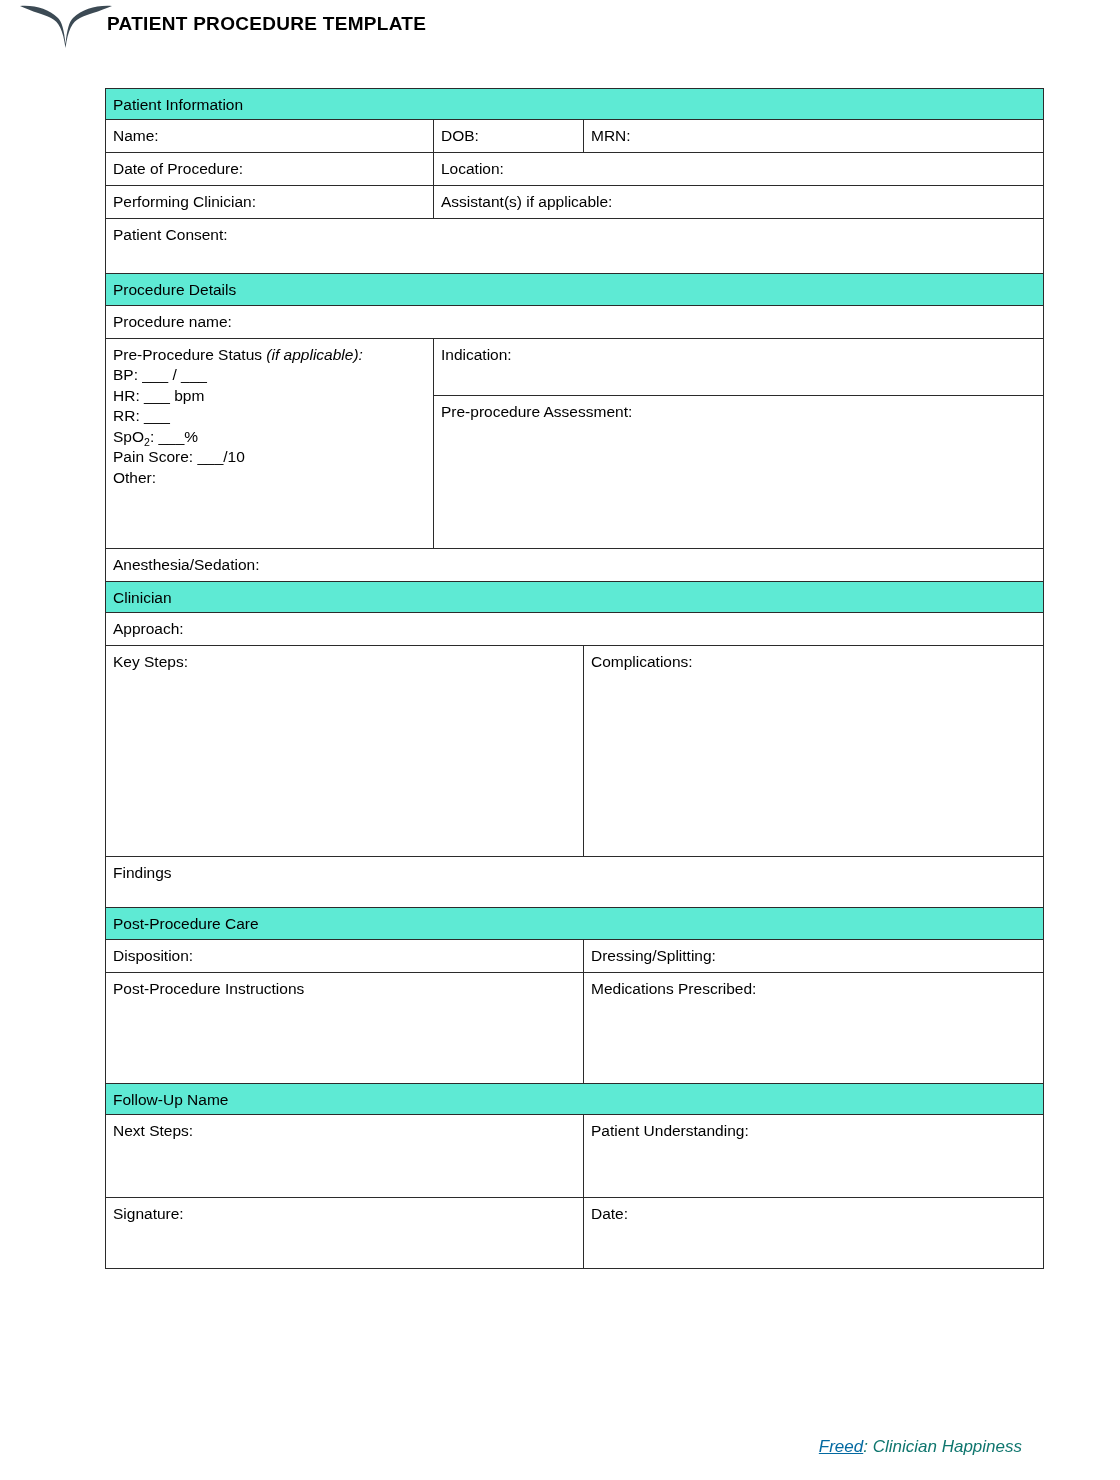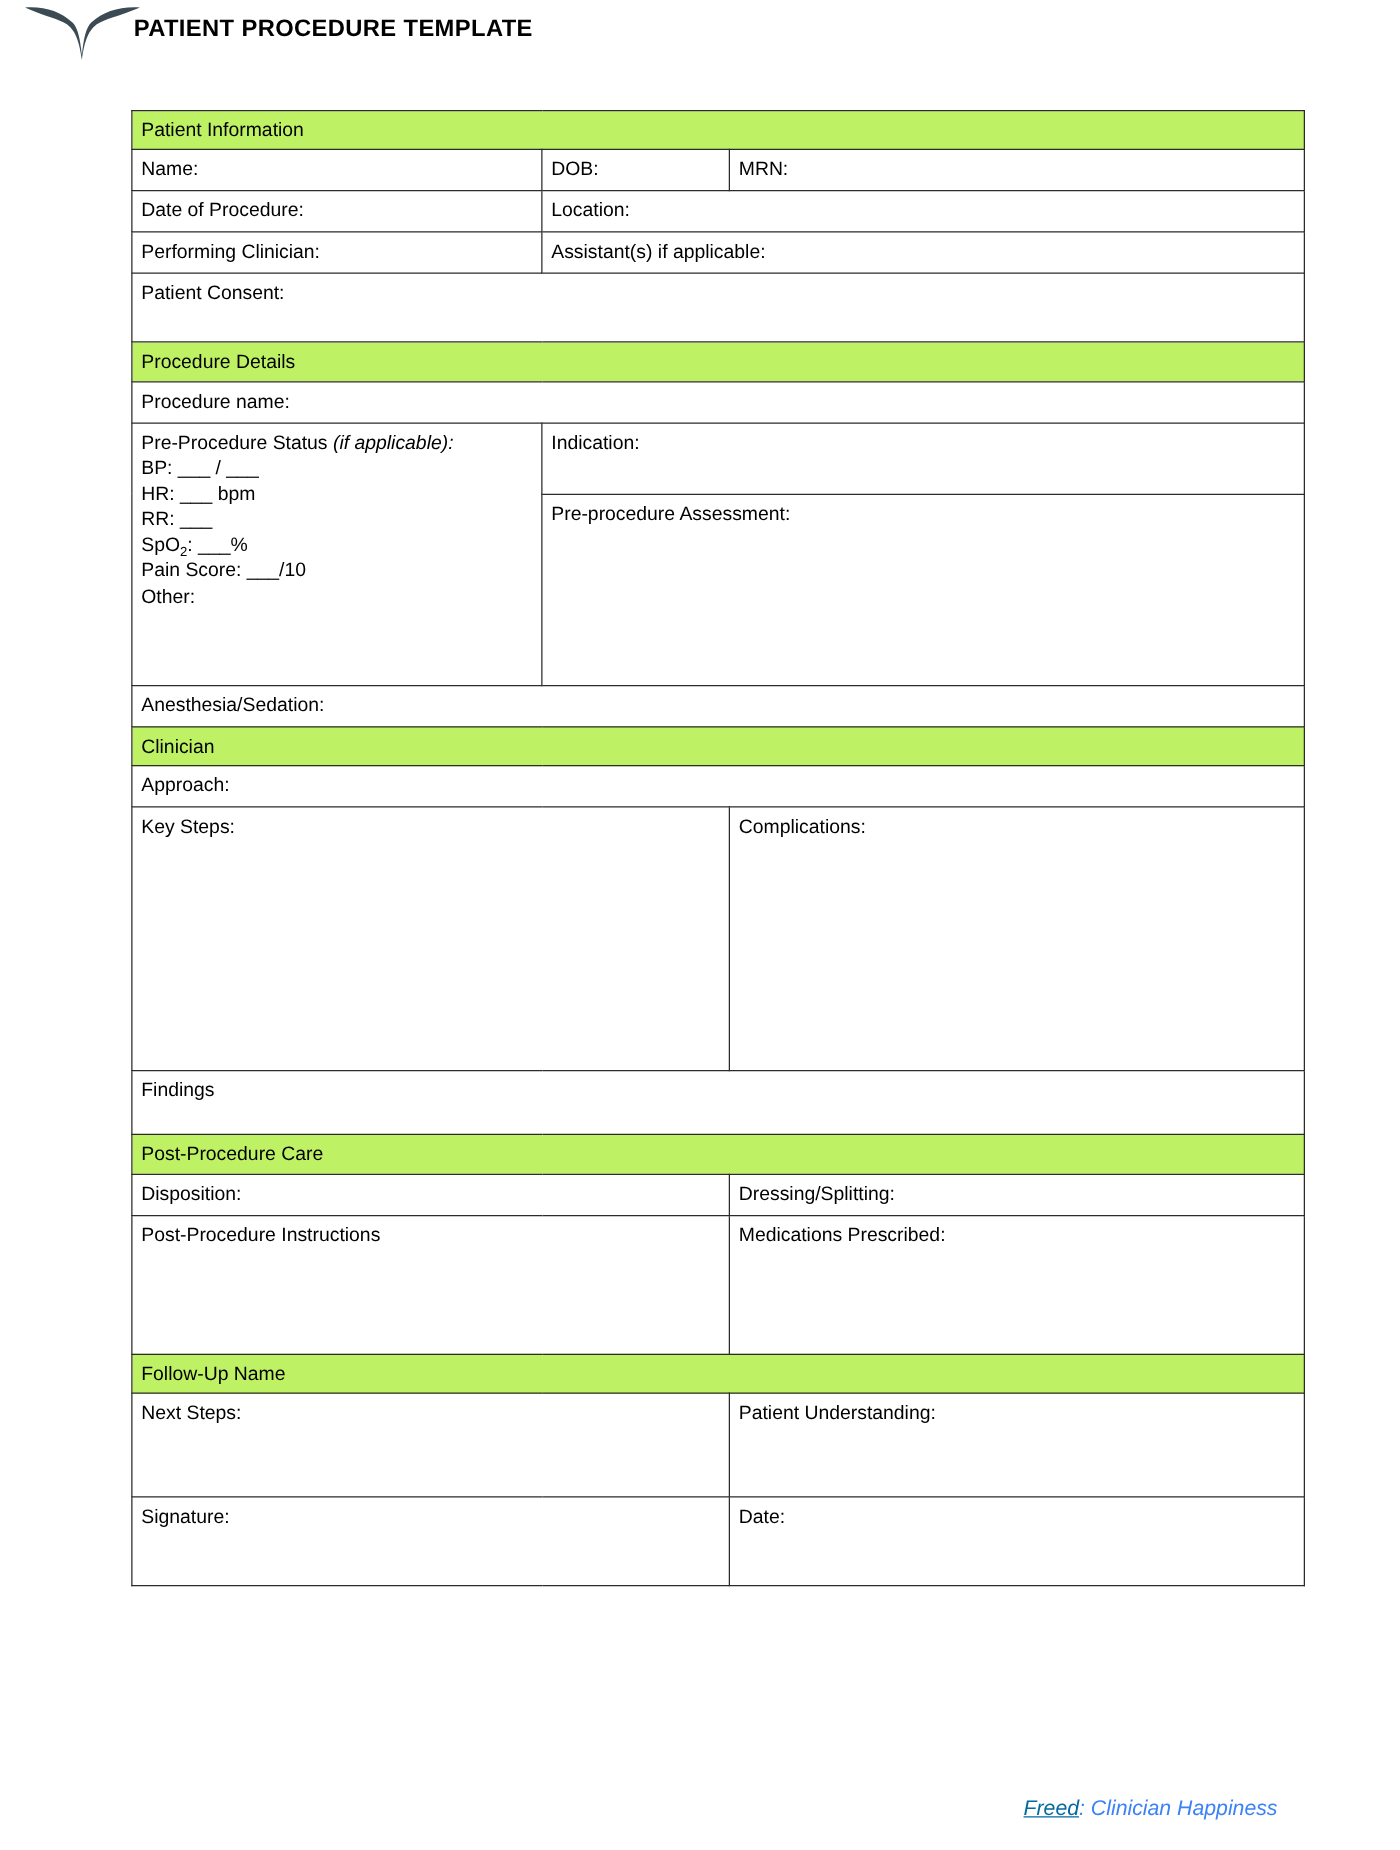--- a/index.html
+++ b/index.html
@@ -52,21 +52,21 @@
     table-layout: fixed;
     font-size: 15.5px;
   }
   table.form-table td {
     border: 1.3px solid #2b2b2b;
     vertical-align: top;
     padding: 6px 7px 4px 7px;
     line-height: 1.32;
   }
   td.section-head {
-    background: #bef264;
+    background: #5eead4;
     height: 20px;
   }
   .cell-label {
     display: block;
   }
   .cell-label.italic {
     font-style: italic;
   }
 
   
@@ -99,21 +99,21 @@
     box-sizing: border-box;
     font-size: 17px;
     font-style: italic;
   }
   .footer-link {
     color: #0369a1;
     text-decoration: underline;
     font-style: italic;
   }
   .footer-tail {
-    color: #3b82f6;
+    color: #0f766e;
     font-style: italic;
   }
 </style>
 </head>
 <body>
 
 <div class="page-header">
   <svg class="brand-logo" viewBox="0 0 96 48" aria-hidden="true">
     <path d="M2 4 C18 3, 30 7, 40 16 C44 20, 46 28, 47.5 42 C49 28, 51 20, 55 16 C65 7, 78 3, 94 4 C80 10, 70 12, 62 16 C54 20, 50 28, 47.5 46 C45 28, 41 20, 33 16 C25 12, 15 10, 2 4 Z" fill="#3c4a54"></path>
   </svg>

